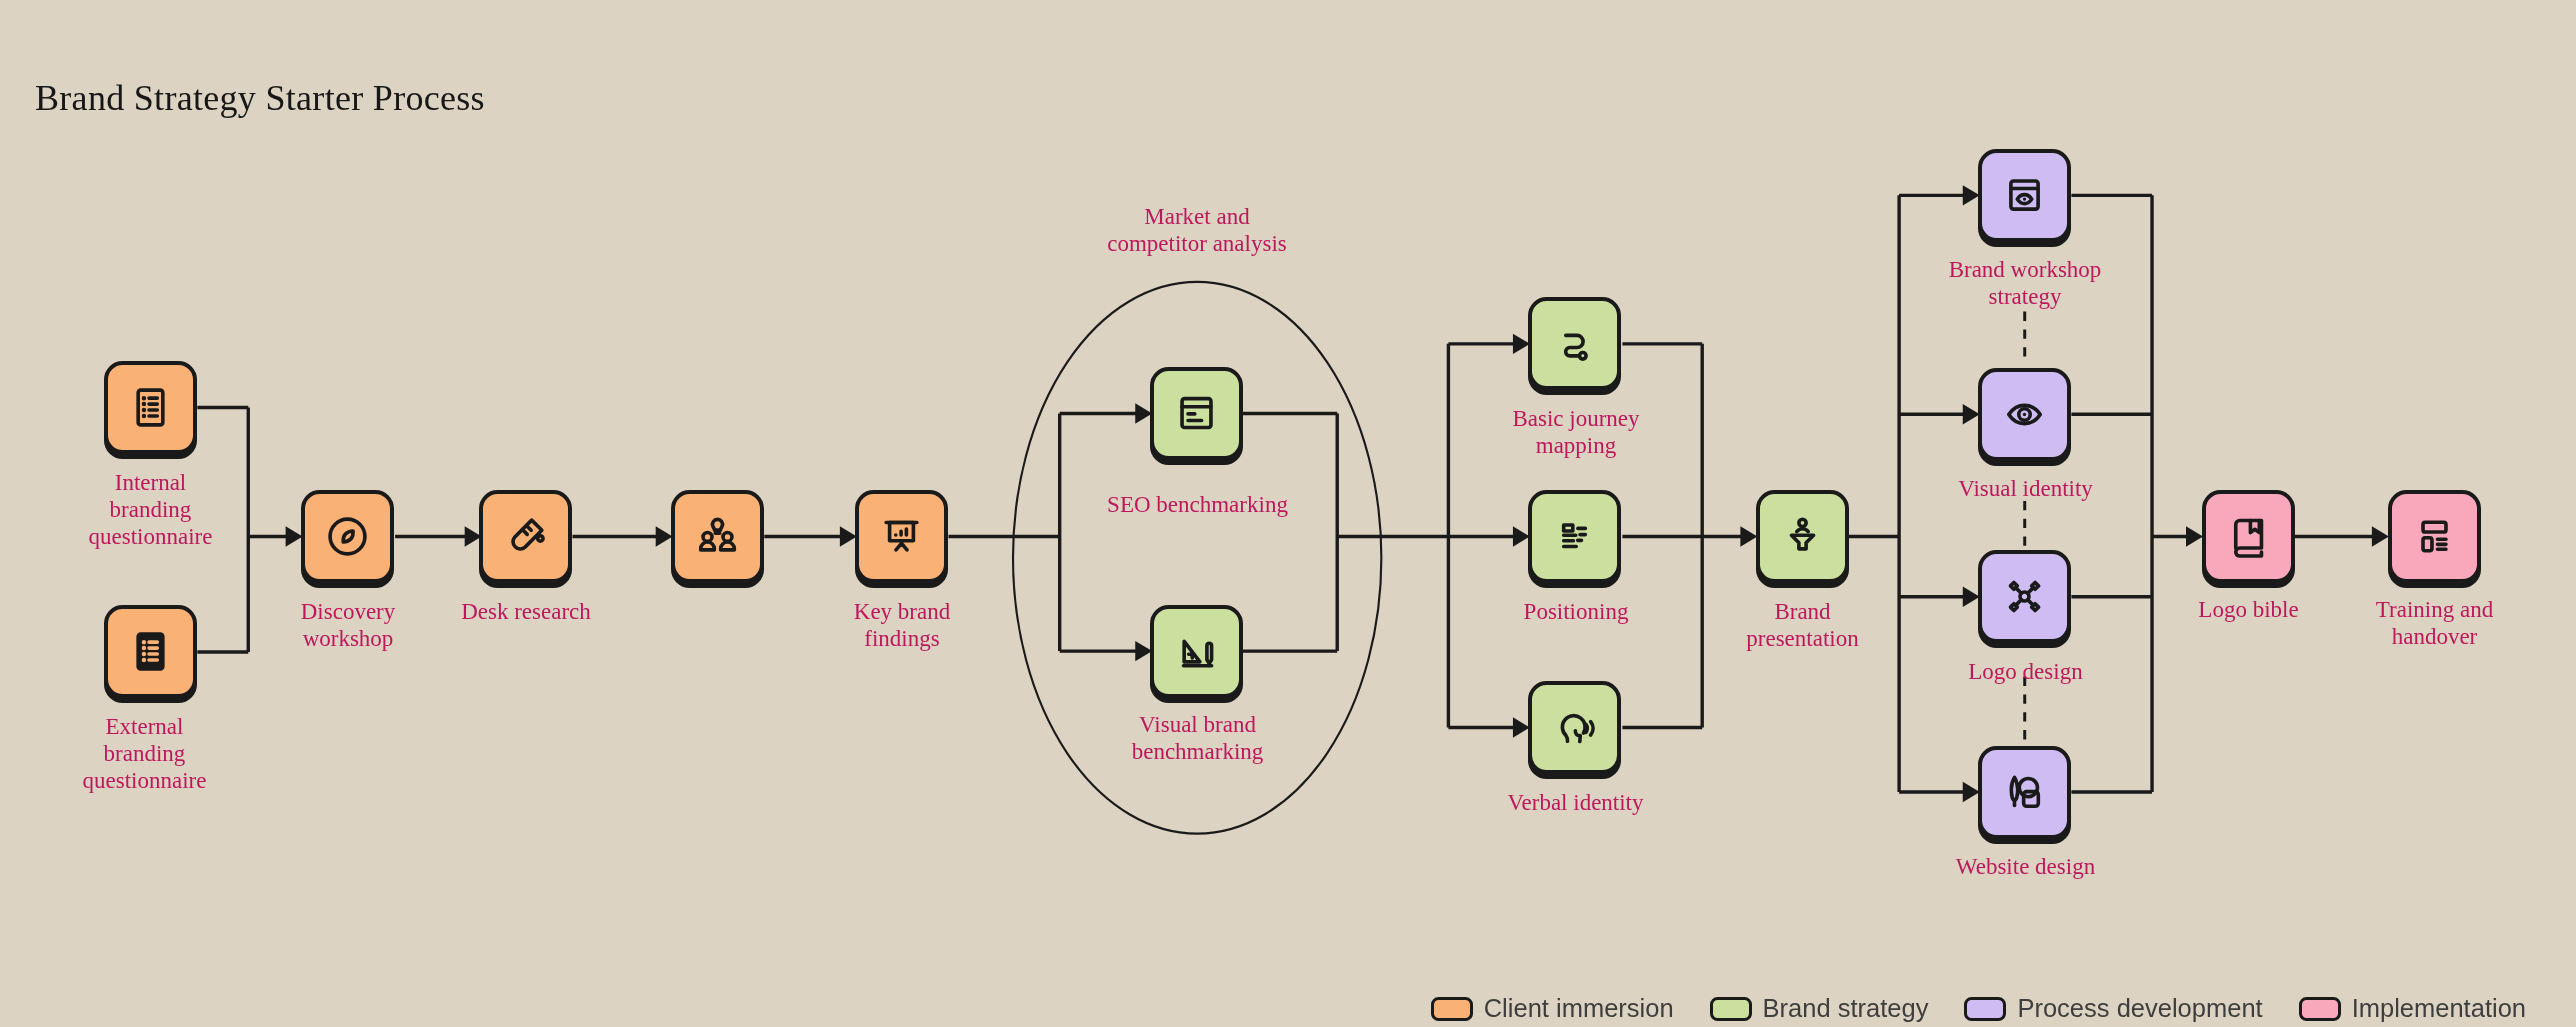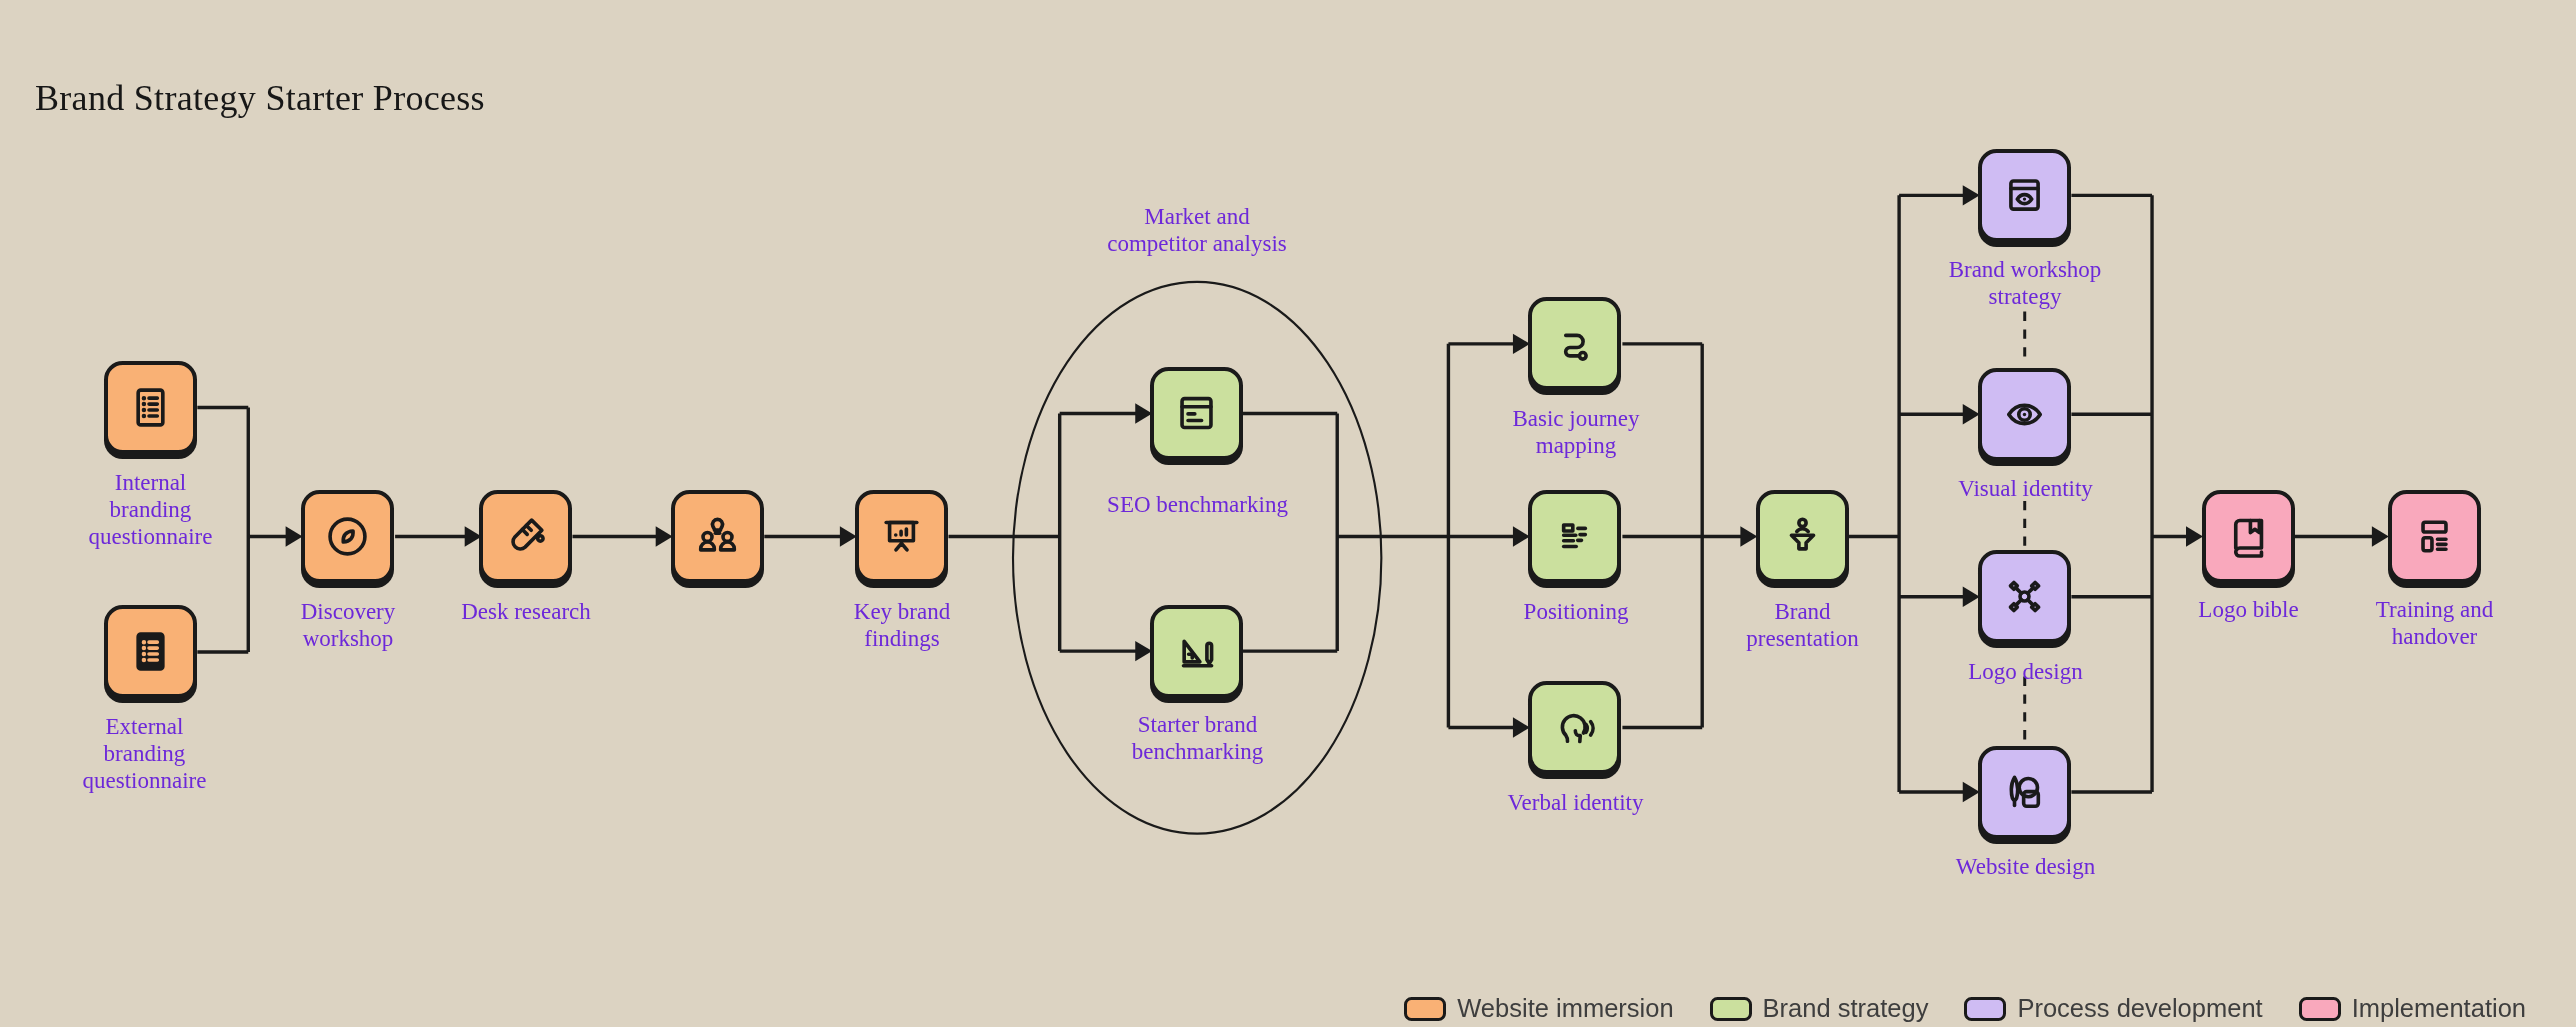--- a/index.html
+++ b/index.html
@@ -8,21 +8,21 @@
          font-size:36px;color:#171717;letter-spacing:0.3px;}
   .wires{position:absolute;left:0;top:0;width:2576px;height:1027px;}
   .node{position:absolute;width:93px;height:93px;box-sizing:border-box;
         border:4.2px solid #1A1A1A;border-radius:18.7px;box-shadow:0 5.1px 0 #1A1A1A;
         display:flex;align-items:center;justify-content:center;}
   .node svg{width:51px;height:51px;stroke:#1A1A1A;fill:none;
             stroke-width:1.7;stroke-linecap:round;stroke-linejoin:round;}
   .orange{background:#F9B175;} .green{background:#CBE09E;}
   .purple{background:#CFBCF3;} .pink{background:#F9A8BC;}
   .lbl{position:absolute;font-family:"Liberation Serif",serif;font-size:23px;line-height:1.17;
-       color:#6d28d9;text-align:center;white-space:pre-line;}
+       color:#be185d;text-align:center;white-space:pre-line;}
   .legend{position:absolute;right:50px;top:954px;display:flex;align-items:center;gap:36px;
           font-family:"Liberation Sans",sans-serif;font-size:25.5px;color:#3E3E3E;}
   .legend-item{display:flex;align-items:center;gap:11px;}
   .swatch{width:42px;height:24px;box-sizing:border-box;border:3.4px solid #1A1A1A;border-radius:7.6px;}
 </style>
 </head>
 <body>
 
 <div class="stage">
 
@@ -210,21 +210,21 @@
 questionnaire</div>
   <div class="lbl" style="left:68px;top:674px;width:153px">External
 branding
 questionnaire</div>
   <div class="lbl" style="left:276px;top:559px;width:144px">Discovery
 workshop</div>
   <div class="lbl" style="left:437px;top:559px;width:178px">Desk research</div>
   <div class="lbl" style="left:834px;top:559px;width:136px">Key brand
 findings</div>
   <div class="lbl" style="left:1070px;top:452px;width:255px">SEO benchmarking</div>
-  <div class="lbl" style="left:1104px;top:672px;width:187px">Starter brand
+  <div class="lbl" style="left:1104px;top:672px;width:187px">Visual brand
 benchmarking</div>
   <div class="lbl" style="left:1078px;top:164px;width:238px">Market and
 competitor analysis</div>
   <div class="lbl" style="left:1487px;top:366px;width:178px">Basic journey
 mapping</div>
   <div class="lbl" style="left:1474px;top:559px;width:204px">Positioning</div>
   <div class="lbl" style="left:1465px;top:750px;width:221px">Verbal identity</div>
   <div class="lbl" style="left:1726px;top:559px;width:153px">Brand
 presentation</div>
   <div class="lbl" style="left:1940px;top:217px;width:170px">Brand workshop
@@ -232,21 +232,21 @@
   <div class="lbl" style="left:1915px;top:436px;width:221px">Visual identity</div>
   <div class="lbl" style="left:1932px;top:619px;width:187px">Logo design</div>
   <div class="lbl" style="left:1915px;top:814px;width:221px">Website design</div>
   <div class="lbl" style="left:2155px;top:557px;width:187px">Logo bible</div>
   <div class="lbl" style="left:2354px;top:557px;width:161px">Training and
 handover</div>
 
   <div class="legend">
     <div class="legend-item">
       <div class="swatch orange"></div>
-      <span>Website immersion</span>
+      <span>Client immersion</span>
     </div>
     <div class="legend-item">
       <div class="swatch green"></div>
       <span>Brand strategy</span>
     </div>
     <div class="legend-item">
       <div class="swatch purple"></div>
       <span>Process development</span>
     </div>
     <div class="legend-item">

